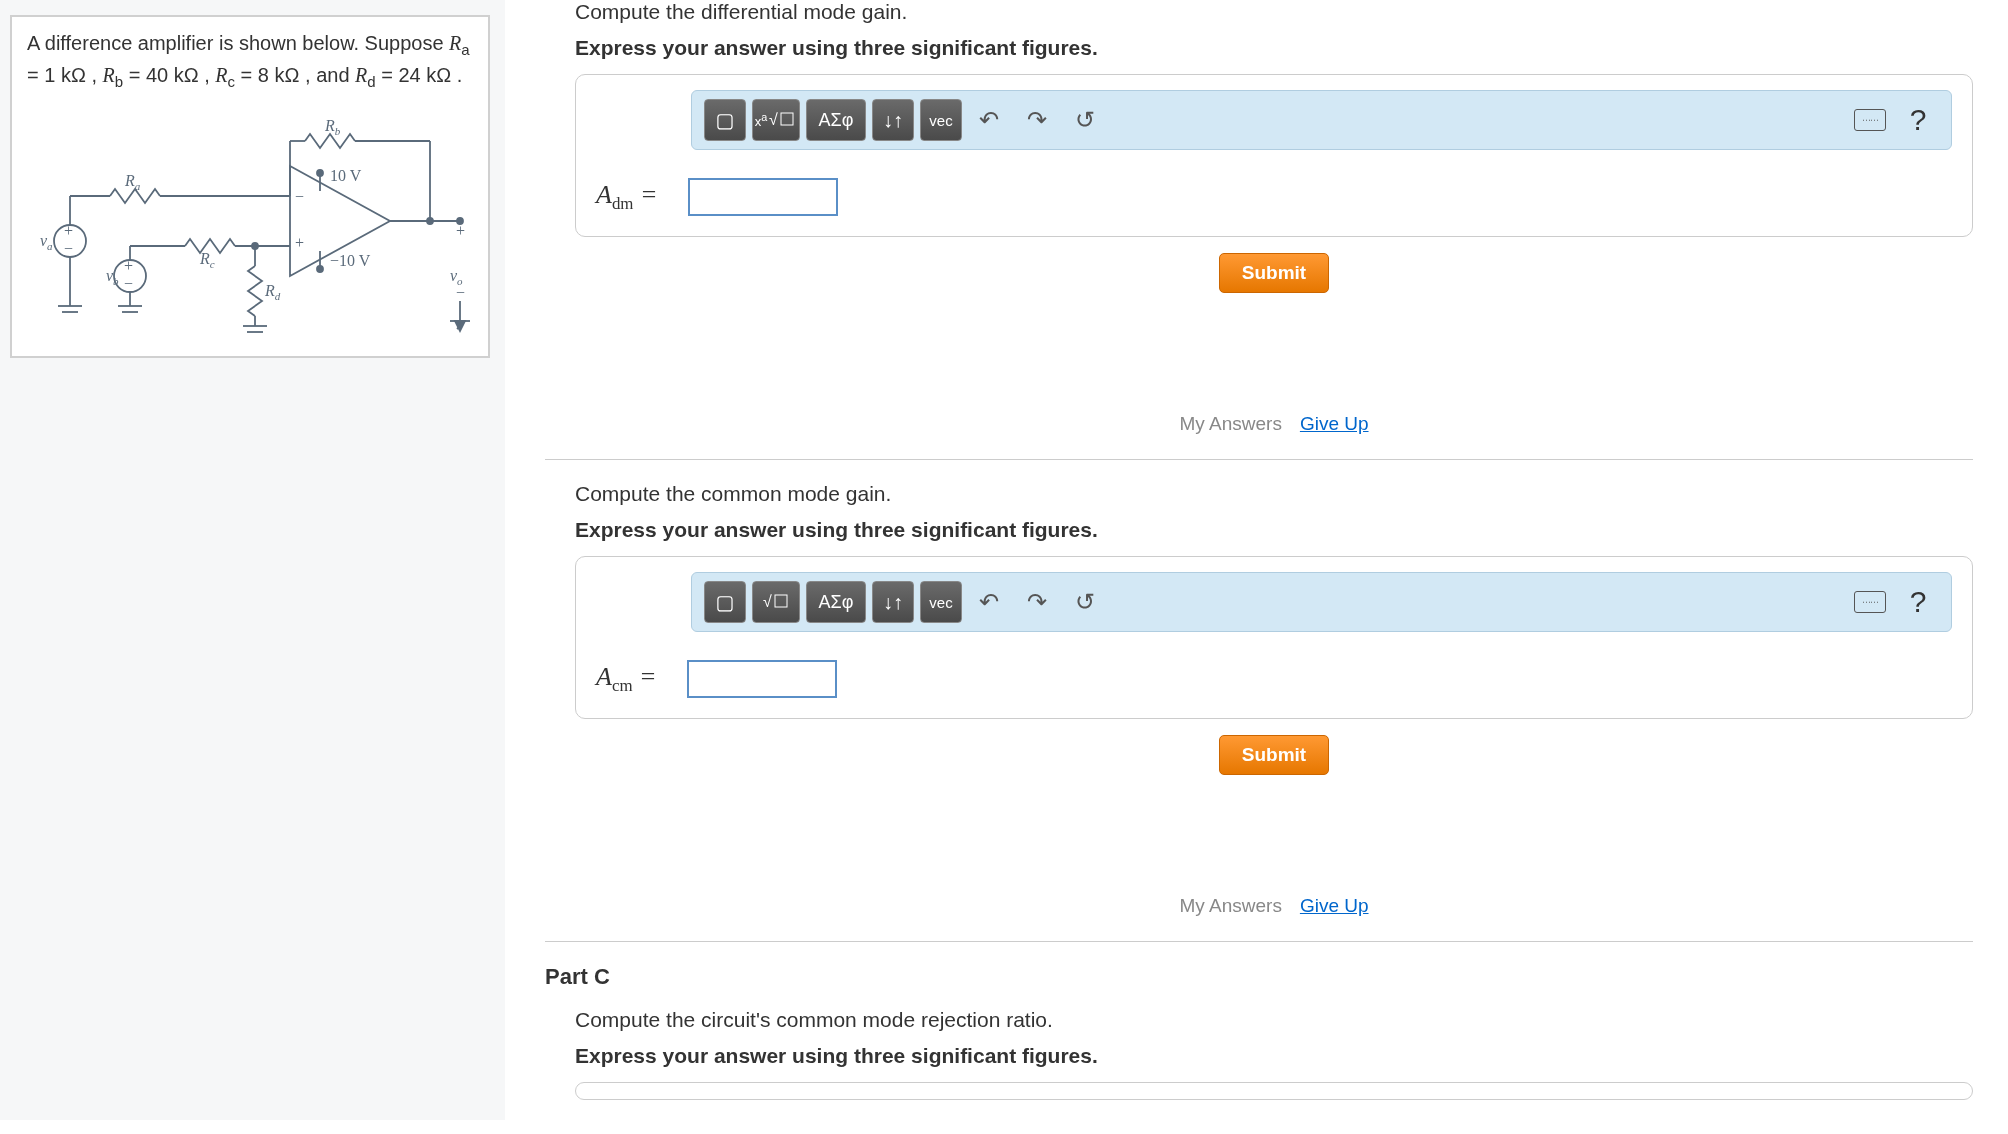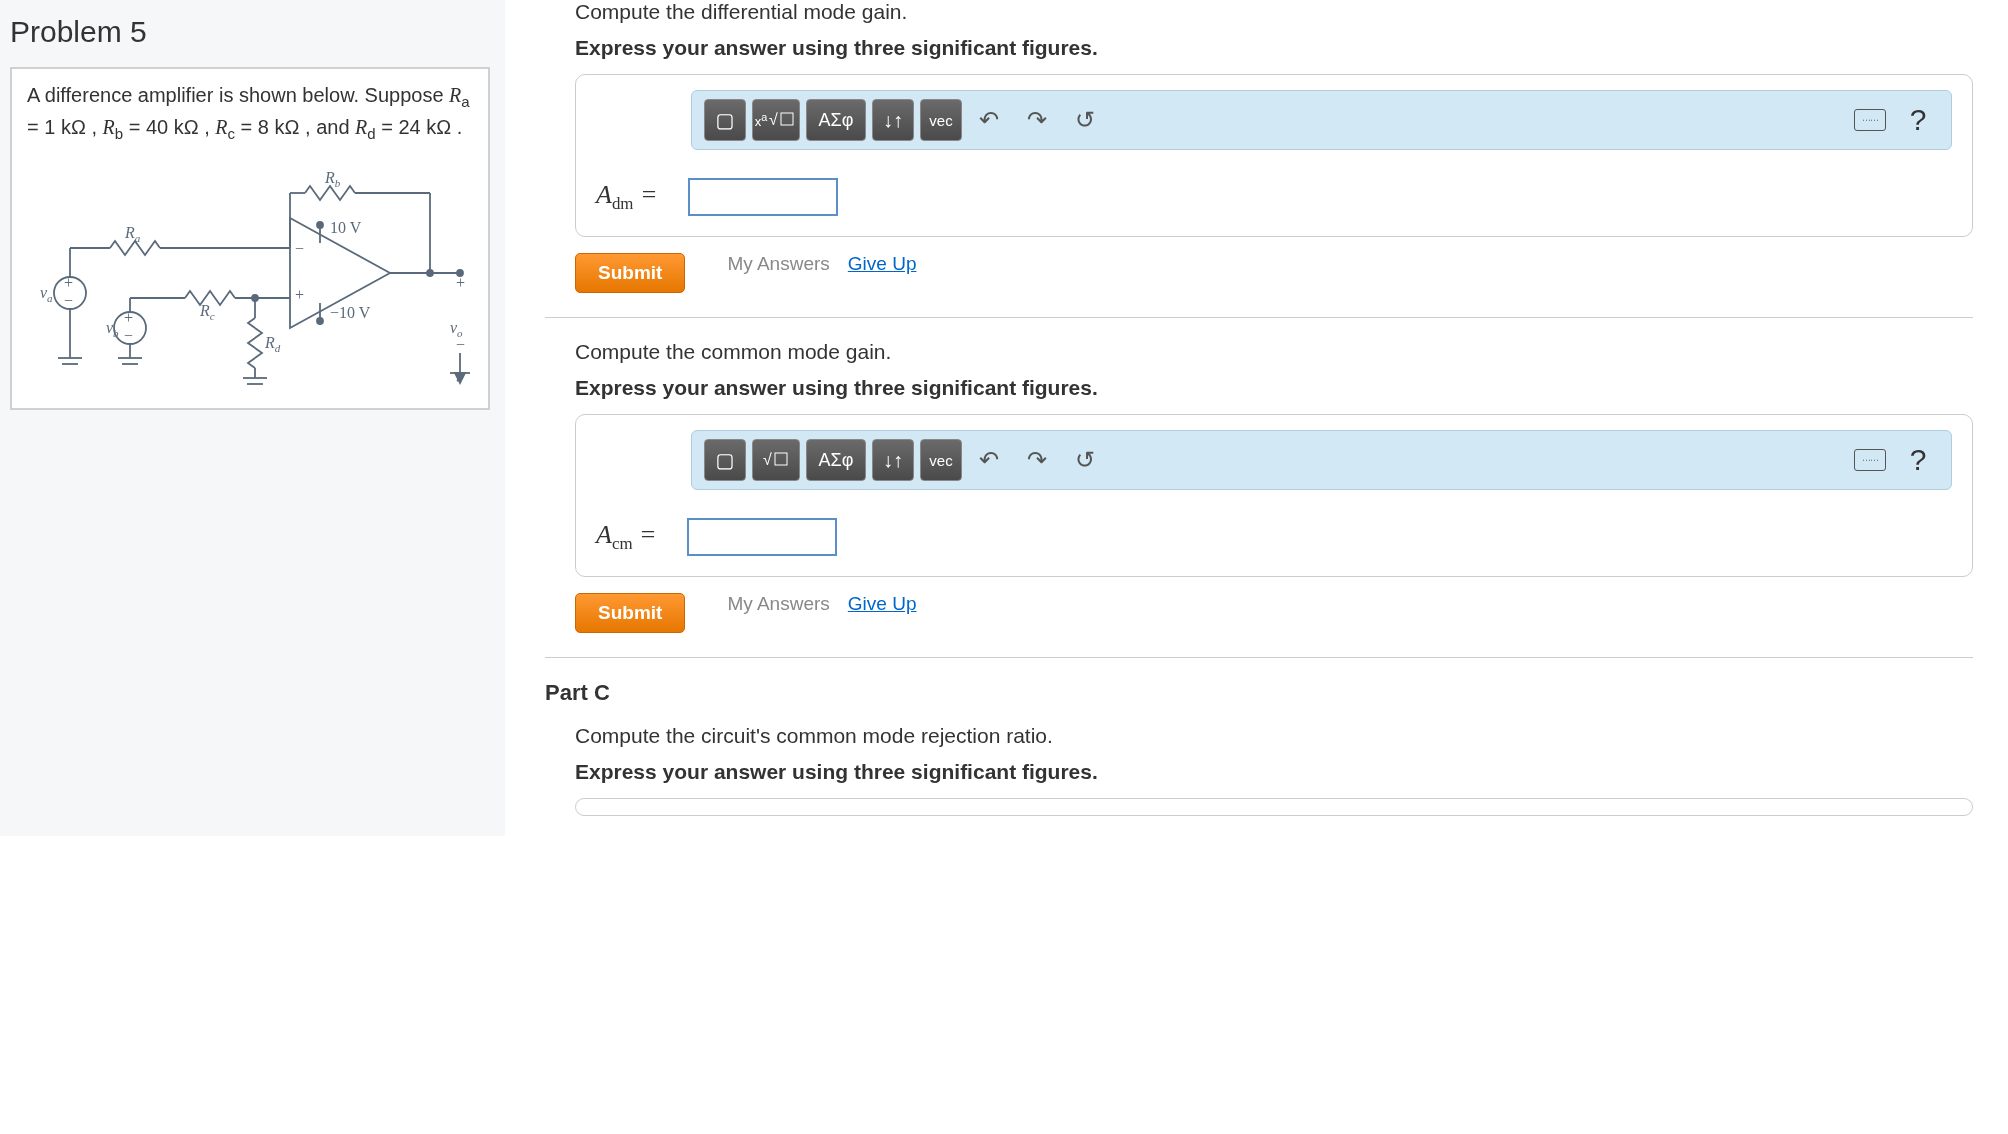--- a/index.html
+++ b/index.html
@@ -110,23 +110,24 @@
     .answer-label .sub { font-size: 0.65em; vertical-align: sub; font-style: normal; }
     .answer-input {
       width: 150px;
       height: 38px;
       border: 2px solid #5a8fc7;
       padding: 4px 8px;
       font-size: 18px;
     }
     .action-row {
       display: flex;
-      align-items: flex-start;
-      gap: 42px;
+      align-items: center;
+      gap: 120px;
       margin-bottom: 24px;
+      flex-direction: column;
     }
     .submit-btn {
       background: linear-gradient(#ff9933, #e67700);
       color: #fff;
       border: 1px solid #cc6600;
       border-radius: 5px;
       padding: 8px 22px;
       font-size: 19px;
       font-weight: bold;
       cursor: pointer;
@@ -157,21 +158,20 @@
       justify-content: center;
       font-size: 9px;
       letter-spacing: -1px;
       color: #555;
     }
   </style>
 </head>
 <body>
 
 <div class="left-panel">
-  <h1 class="problem-title">Problem 5</h1>
   <div class="problem-box">
     <div class="problem-desc">
       <span>A difference amplifier is shown below. Suppose </span><span class="math">R</span><span class="sub">a</span><span> = 1  kΩ , </span><span class="math">R</span><span class="sub">b</span><span> = 40  kΩ , </span><span class="math">R</span><span class="sub">c</span><span> = 8  kΩ , and </span><span class="math">R</span><span class="sub">d</span><span> = 24  kΩ .</span>
     </div>
     <div class="circuit-diagram">
       <svg viewBox="0 0 440 230" width="440" height="230">
         <g stroke="#5a6a7a" stroke-width="1.8" fill="none">
 
           <circle cx="40" cy="135" r="16"></circle>
           <line x1="40" y1="119" x2="40" y2="90"></line>

